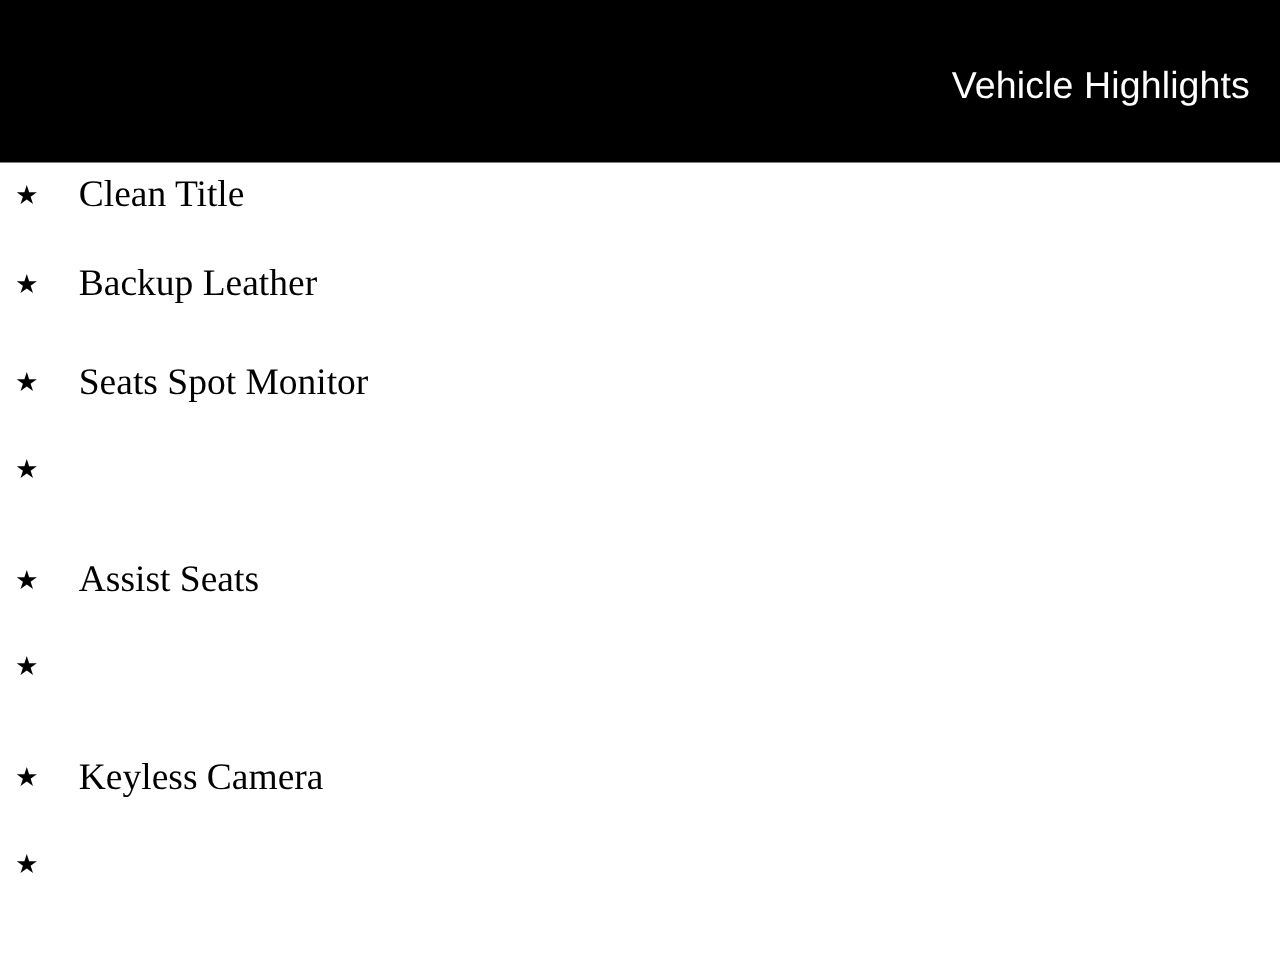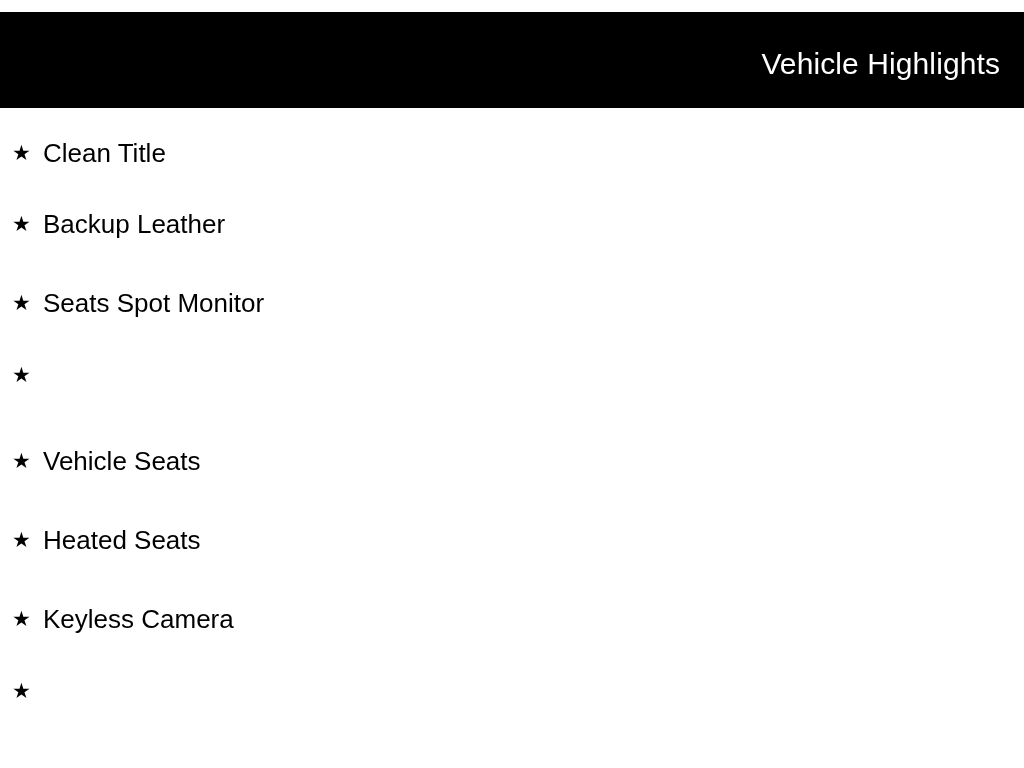--- a/index.html
+++ b/index.html
@@ -20,23 +20,23 @@
     width: 1024px;
     height: 768px;
     background: #ffffff;
     overflow: hidden;
   }
 
   
   .header-bar {
     position: absolute;
     left: 0;
-    top: 12px;
+    top: 0;
     width: 1024px;
-    height: 96px;
+    height: 130px;
     background: #000000;
     box-sizing: border-box;
     display: flex;
     align-items: center;
     justify-content: flex-end;
     padding: 0 24px 0 0;
   }
 
   .header-title {
     color: #ffffff;
@@ -78,25 +78,26 @@
     color: #000000;
     font-size: 21px;
     line-height: 1;
     font-family: "DejaVu Sans", sans-serif;
     position: relative;
     top: -2px;
   }
 
   .highlight-label {
     color: #000000;
-    font-family: Liberation Sans, sans-serif;
-    font-size: 26px;
+    font-family: Liberation Serif, serif;
+    font-size: 30px;
     font-weight: 400;
     line-height: 1.2;
     white-space: nowrap;
+    margin-left: 20px;
   }
 </style>
 </head>
 <body>
 
 <div class="slide">
 
   <div class="header-bar">
     <div class="header-title">Vehicle Highlights</div>
   </div>
@@ -117,26 +118,25 @@
       <span class="bullet-star">★</span>
       <span class="highlight-label">Seats Spot Monitor</span>
     </li>
 
     <li class="highlight-item">
       <span class="bullet-star">★</span>
     </li>
 
     <li class="highlight-item">
       <span class="bullet-star">★</span>
-      <span class="highlight-label">Vehicle Seats</span>
+      <span class="highlight-label">Assist Seats</span>
     </li>
 
     <li class="highlight-item">
       <span class="bullet-star">★</span>
-      <span class="highlight-label">Heated Seats</span>
     </li>
 
     <li class="highlight-item">
       <span class="bullet-star">★</span>
       <span class="highlight-label">Keyless Camera</span>
     </li>
 
     <li class="highlight-item">
       <span class="bullet-star">★</span>
     </li>

